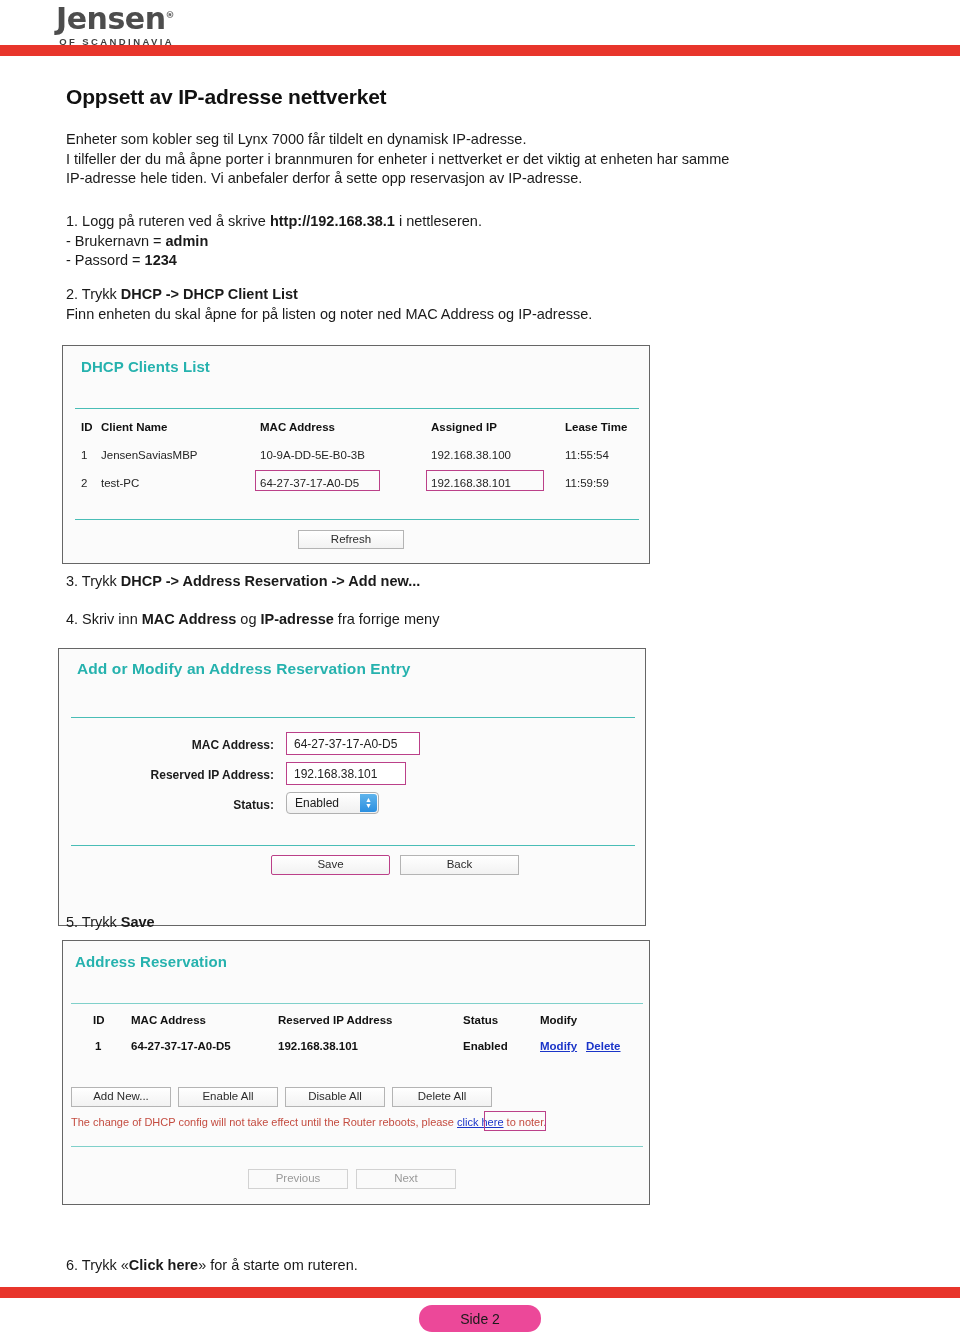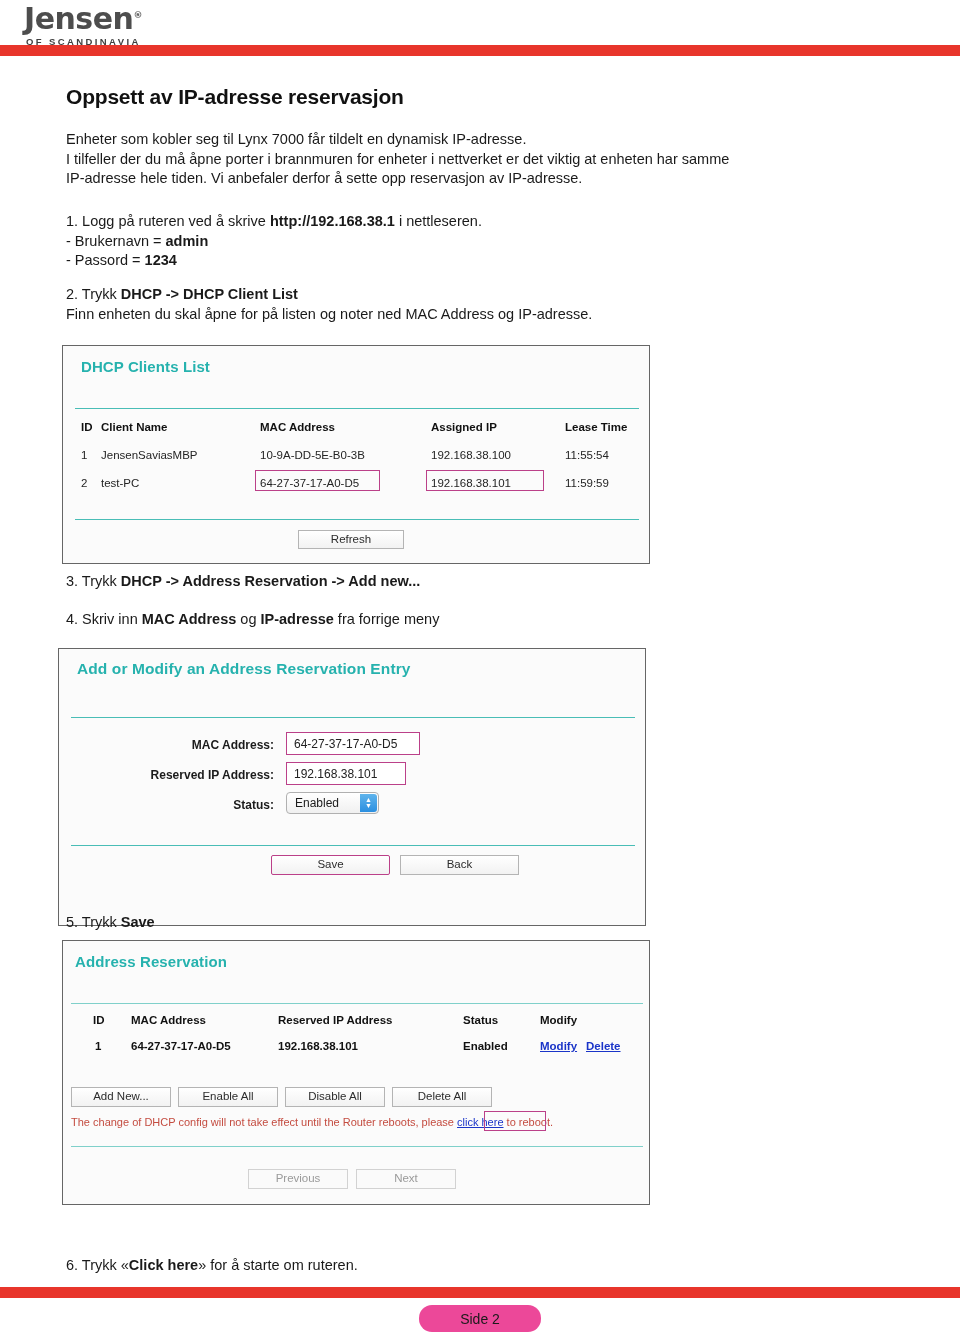--- a/index.html
+++ b/index.html
@@ -22,20 +22,21 @@
     position: absolute;
     left: 0; top: 0;
     width: 960px;
     height: 56px;
   }
   .logo {
     position: absolute;
     left: 24px;
     top: 4px;
     width: 150px;
+    text-align: right;
   }
   .logo-word {
     font-family: "DejaVu Sans", sans-serif;
     font-weight: bold;
     font-size: 30px;
     letter-spacing: -0.5px;
     color: #4d4d4d;
     line-height: 1;
     display: block;
   }
@@ -239,21 +240,21 @@
 <body>
 
 <div class="page-header">
   <div class="logo">
     <span class="logo-word"><span>Jensen</span><span class="logo-reg">®</span></span>
     <span class="logo-sub">OF SCANDINAVIA</span>
   </div>
 </div>
 <div class="rule-red" id="rule-top"></div>
 
-<div class="doc-title">Oppsett av IP-adresse reservasjon</div>
+<div class="doc-title">Oppsett av IP-adresse nettverket</div>
 
 <div class="para" id="intro">
   <span class="indent-line">Enheter som kobler seg til Lynx 7000 får tildelt en dynamisk IP-adresse.</span>
   <span class="indent-line">I tilfeller der du må åpne porter i brannmuren for enheter i nettverket er det viktig at enheten har samme</span>
   <span class="indent-line">IP-adresse hele tiden. Vi anbefaler derfor å sette opp reservasjon av IP-adresse.</span>
 </div>
 
 <div class="para" id="step1">
   <span class="indent-line"><span>1. Logg på ruteren ved å skrive </span><b>http://192.168.38.1</b><span> i nettleseren.</span></span>
   <span class="indent-line"><span>- Brukernavn = </span><b>admin</b></span>
@@ -351,21 +352,21 @@
     <div class="cell link-blue" style="left:477px; top:99px;">Modify</div>
     <div class="cell link-blue" style="left:523px; top:99px;">Delete</div>
   </div>
 
   <div class="ui-btn" style="left:8px; top:146px; width:100px; height:20px;">Add New...</div>
   <div class="ui-btn" style="left:115px; top:146px; width:100px; height:20px;">Enable All</div>
   <div class="ui-btn" style="left:222px; top:146px; width:100px; height:20px;">Disable All</div>
   <div class="ui-btn" style="left:329px; top:146px; width:100px; height:20px;">Delete All</div>
 
   <div class="warn-text" style="left:8px; top:175px;">
-    <span>The change of DHCP config will not take effect until the Router reboots, please </span><span class="clickhere">click here</span><span> to reboot.</span>
+    <span>The change of DHCP config will not take effect until the Router reboots, please </span><span class="clickhere">click here</span><span> to noter.</span>
   </div>
   <div class="hl-box" style="left:421px; top:170px; width:62px; height:20px;"></div>
 
   <div class="hrule thin" style="left:8px; top:205px; width:572px;"></div>
 
   <div class="ui-btn dim" style="left:185px; top:228px; width:100px; height:20px;">Previous</div>
   <div class="ui-btn dim" style="left:293px; top:228px; width:100px; height:20px;">Next</div>
 </div>
 
 <div class="para" id="step6">

